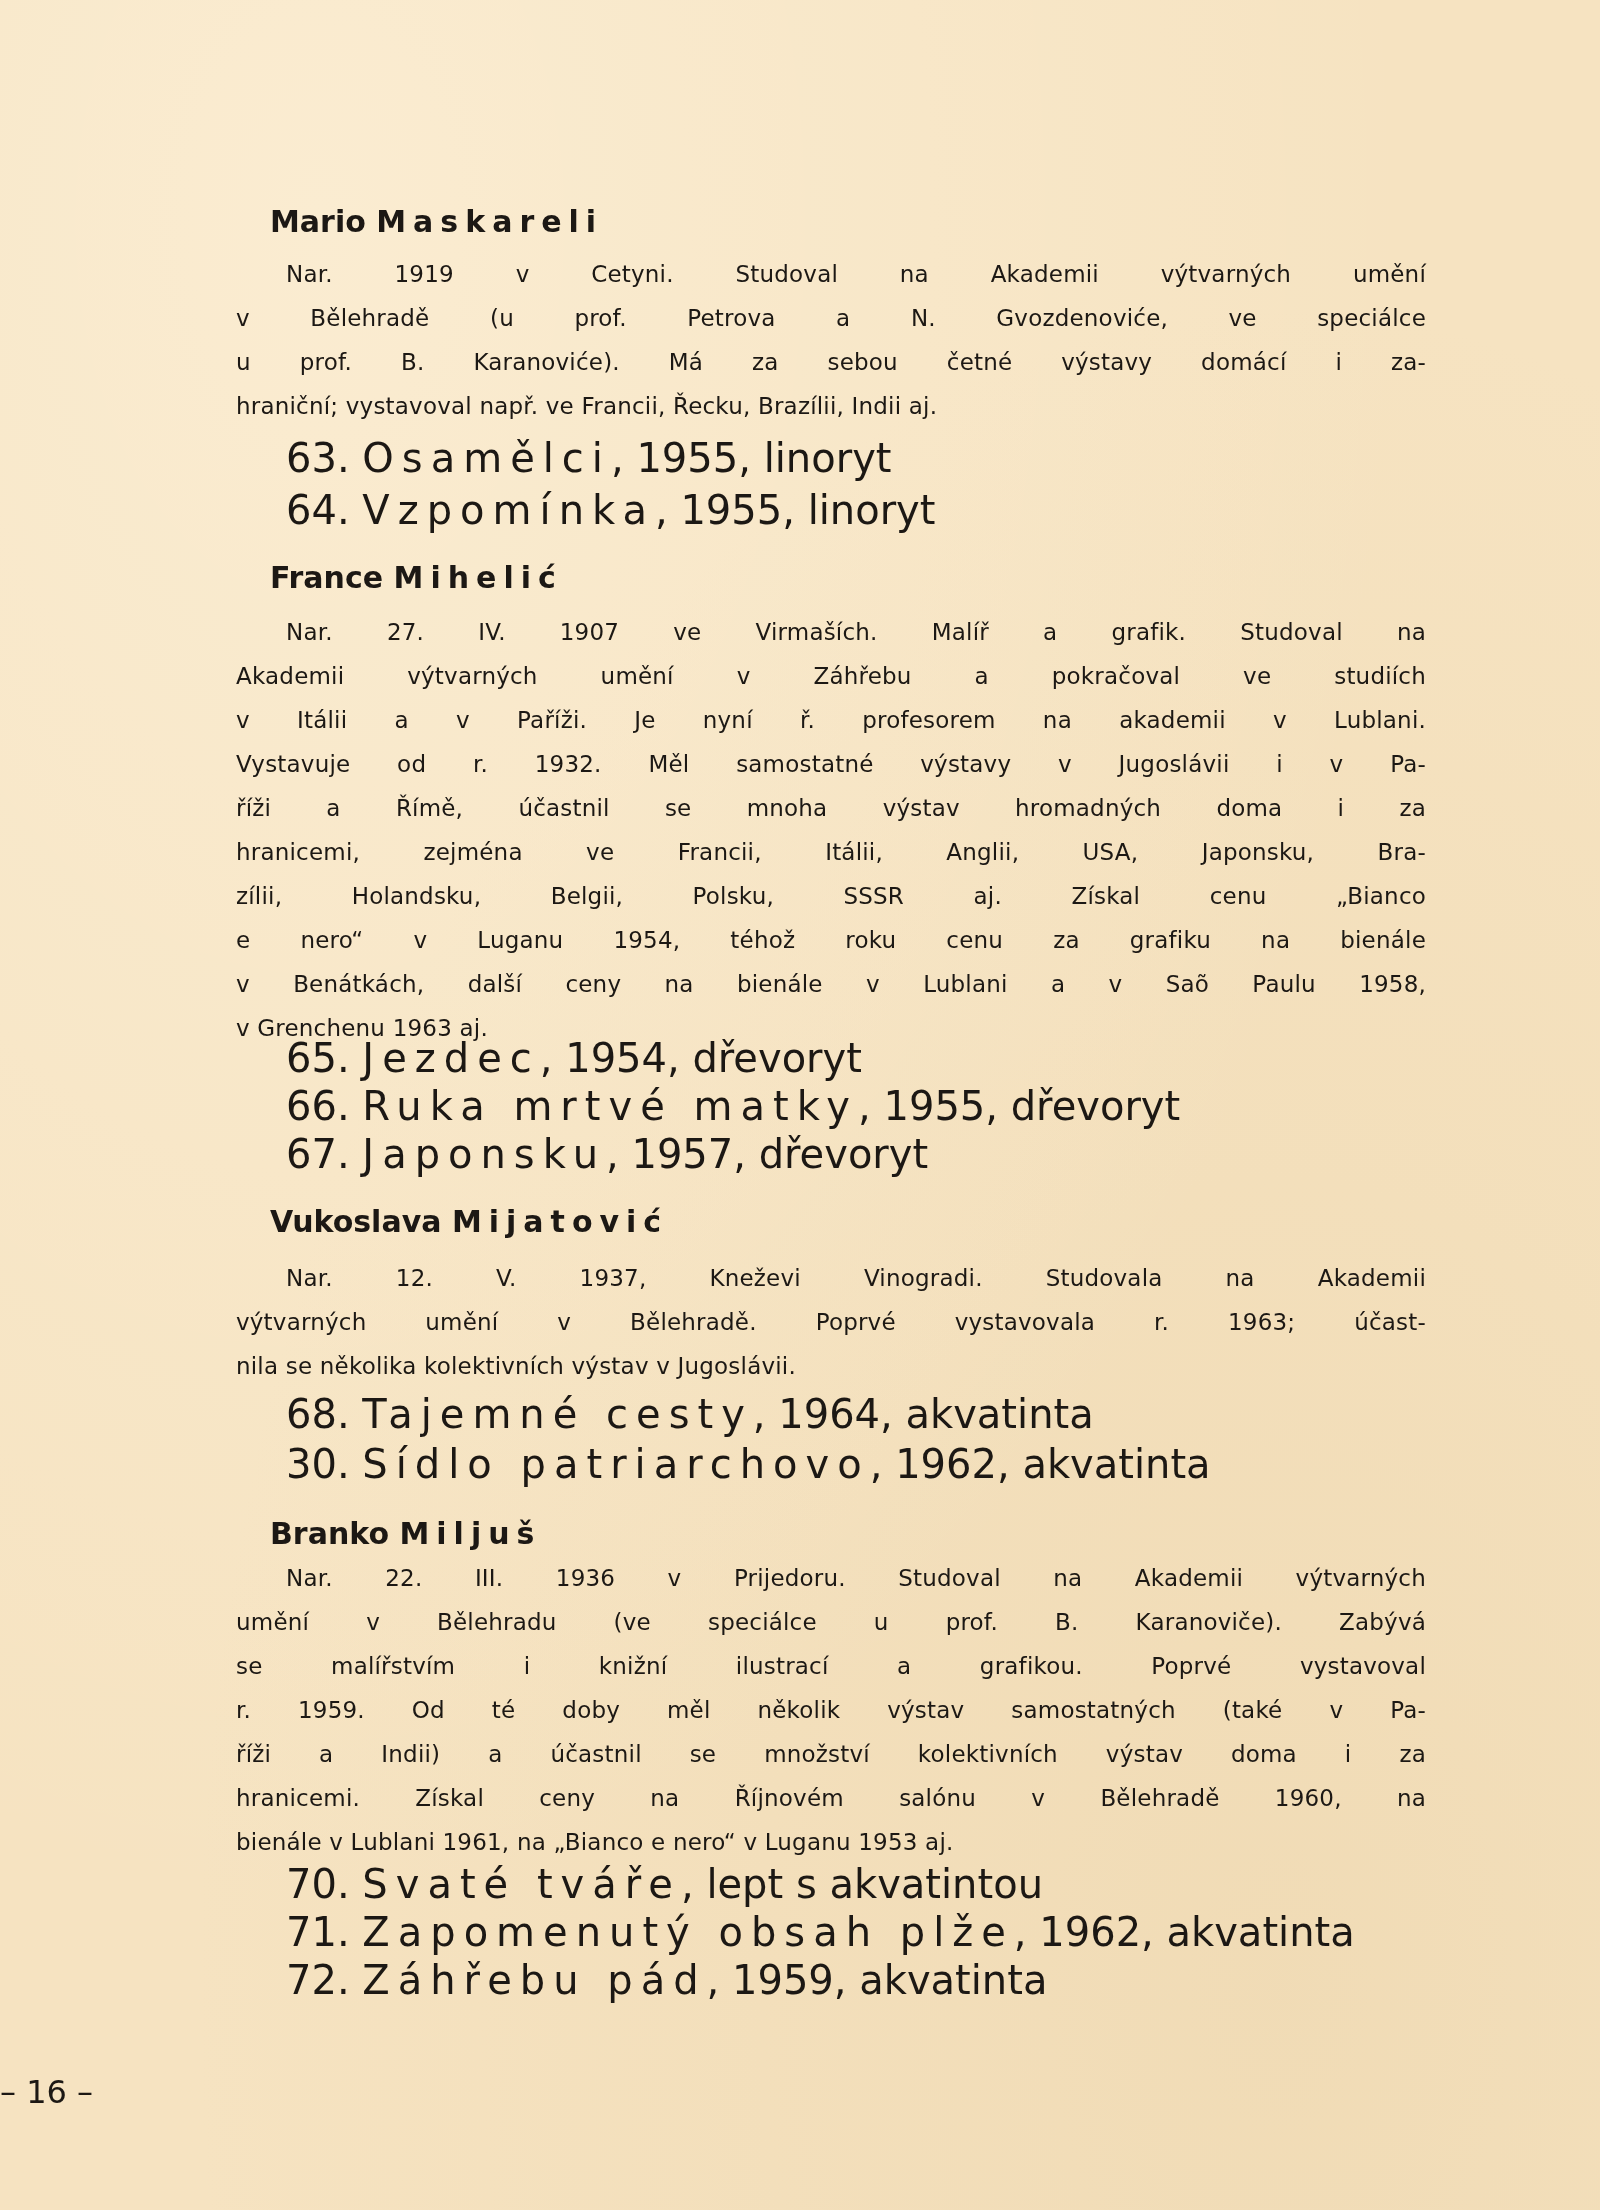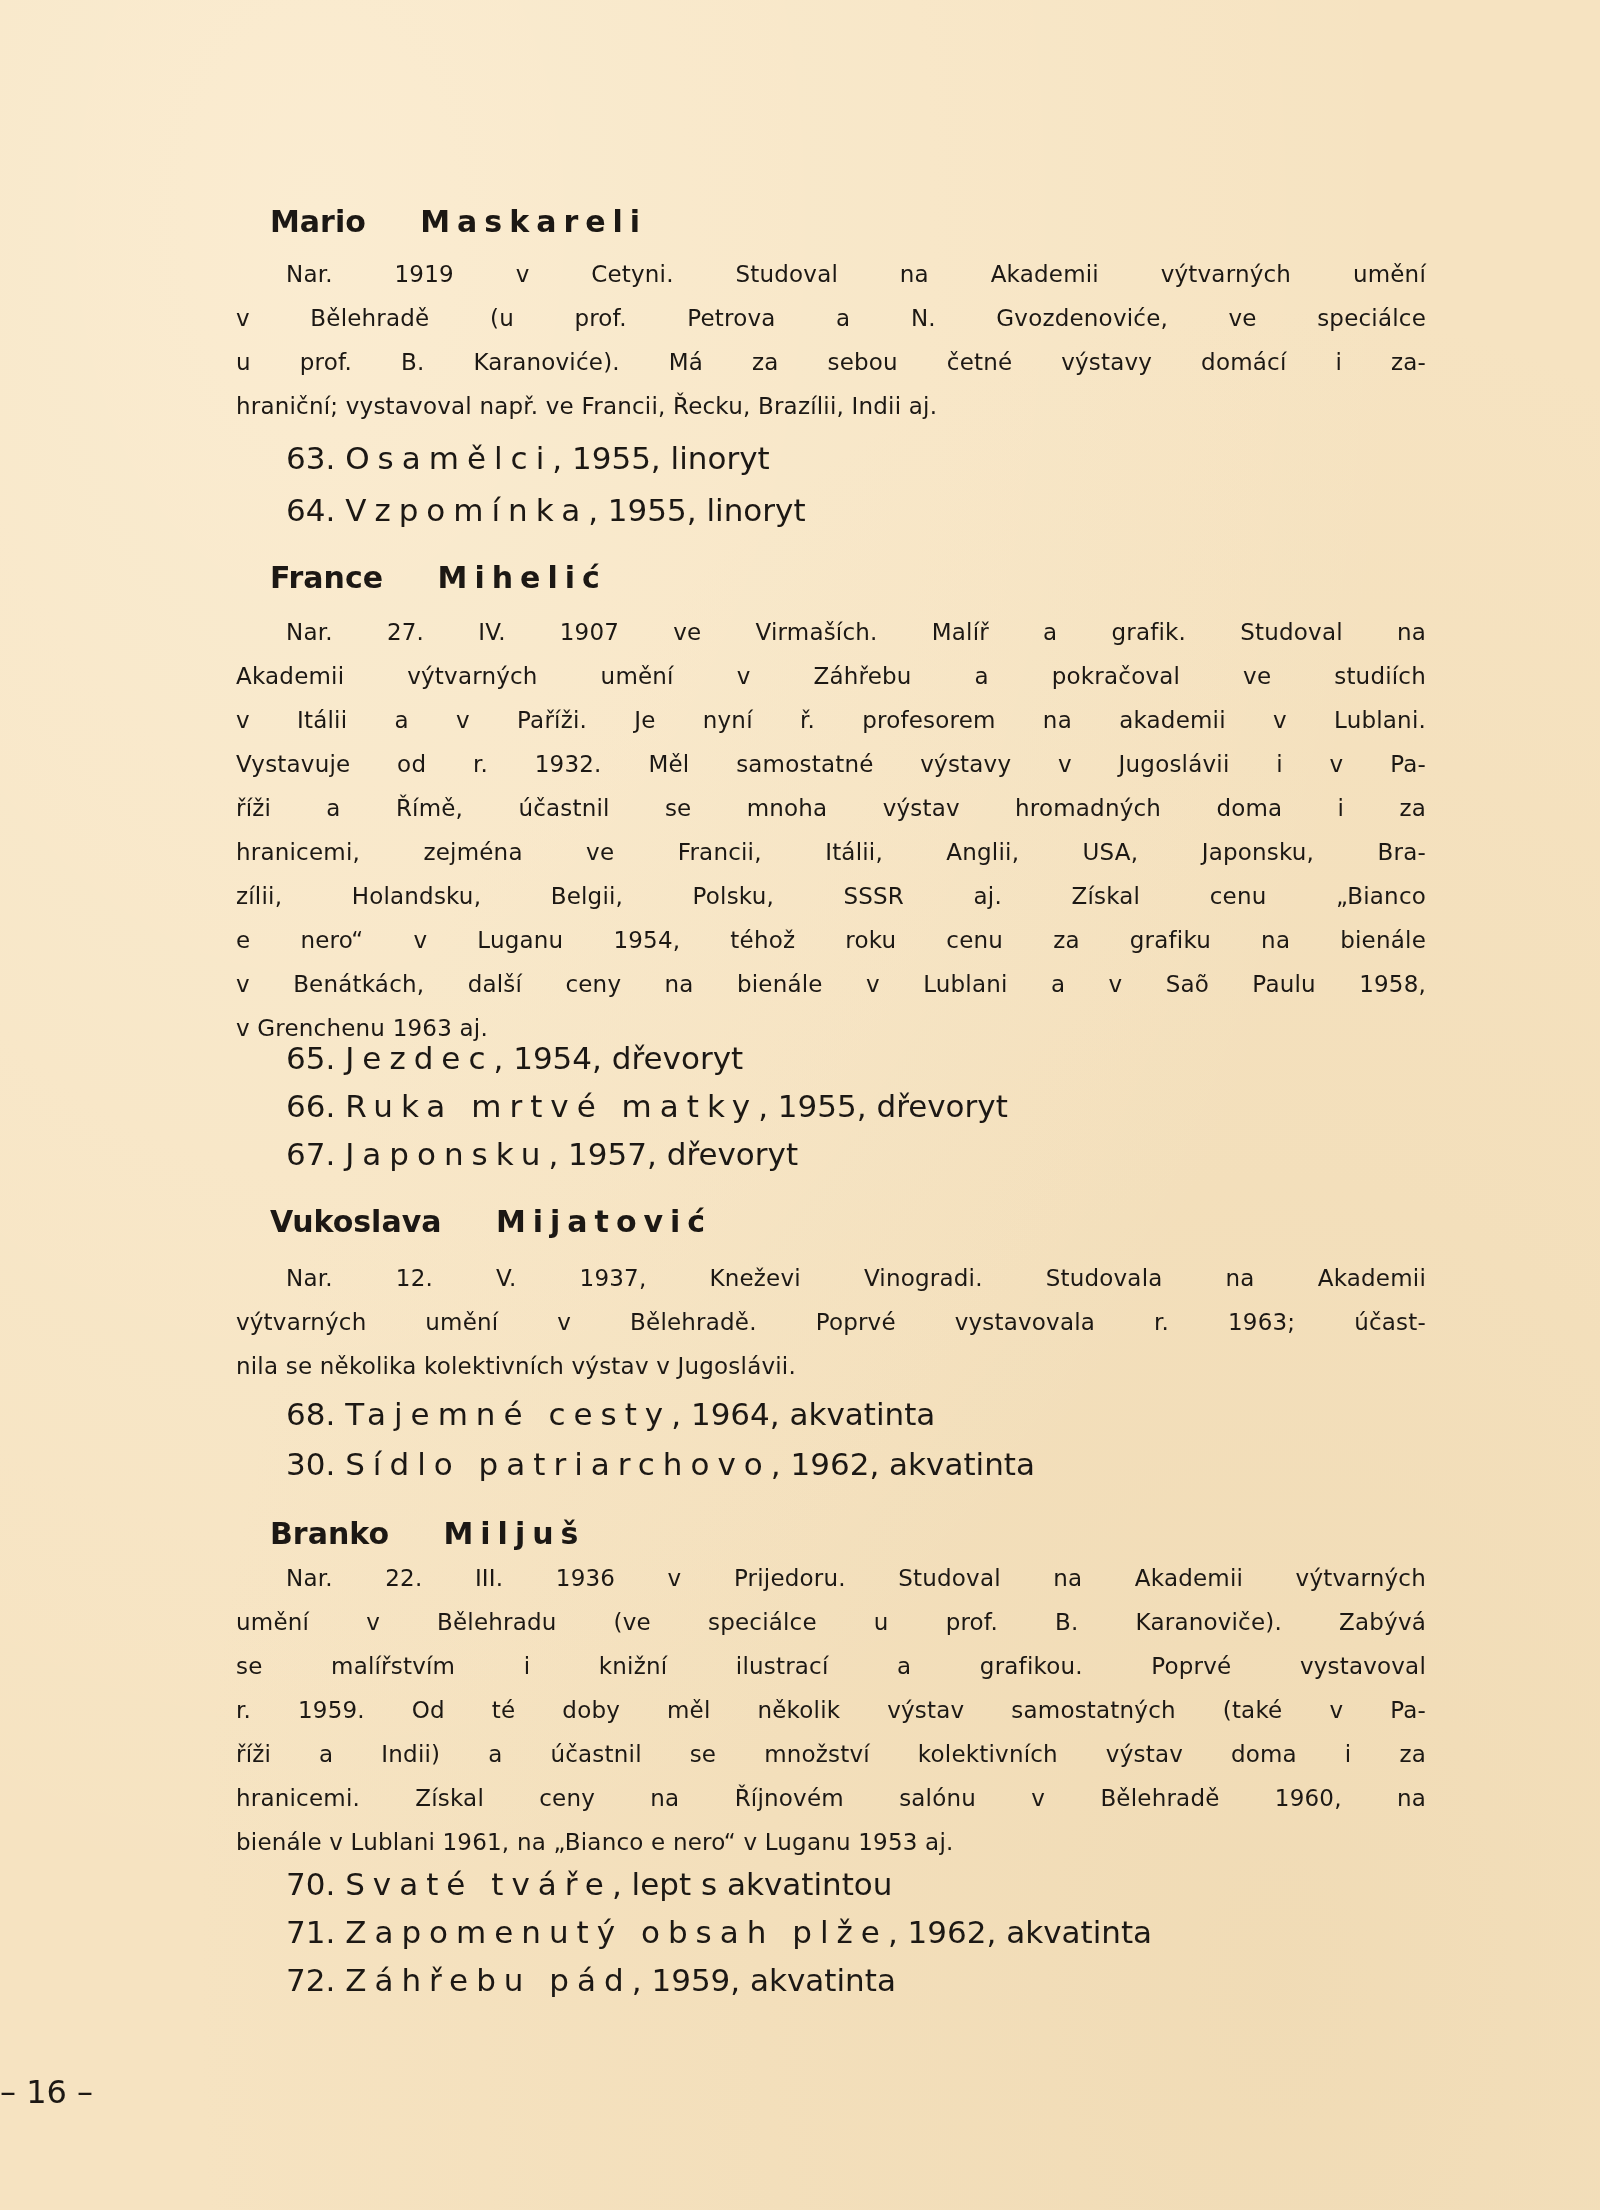--- a/index.html
+++ b/index.html
@@ -18,22 +18,22 @@
     position: absolute; left: 236px; width: 1190px;
     font-size: 23px; line-height: 44px; white-space: nowrap;
     letter-spacing: 0.2px;
   }
   .just { text-align: justify; text-align-last: justify; }
   .indent { left: 286px; width: 1140px; }
   .heading {
     position: absolute; left: 270px;
     font-size: 30px; font-weight: bold; line-height: 44px; white-space: nowrap;
   }
-  .heading .sp { letter-spacing: 7px; margin-left: 44px; }
-  .item { position: absolute; left: 286px; font-size: 31px; line-height: 44px; white-space: nowrap; }
+  .heading .sp { letter-spacing: 7px; }
+  .item { position: absolute; left: 286px; font-size: 40px; line-height: 44px; white-space: nowrap; }
   .item .title { letter-spacing: 8px; }
   .pagenum {
     position: absolute; left: 0; width: 1600px; top: 2070px; text-align: left;
     font-size: 32px; line-height: 44px;
   }
 </style>
 </head>
 <body>
 
 <div class="page">

